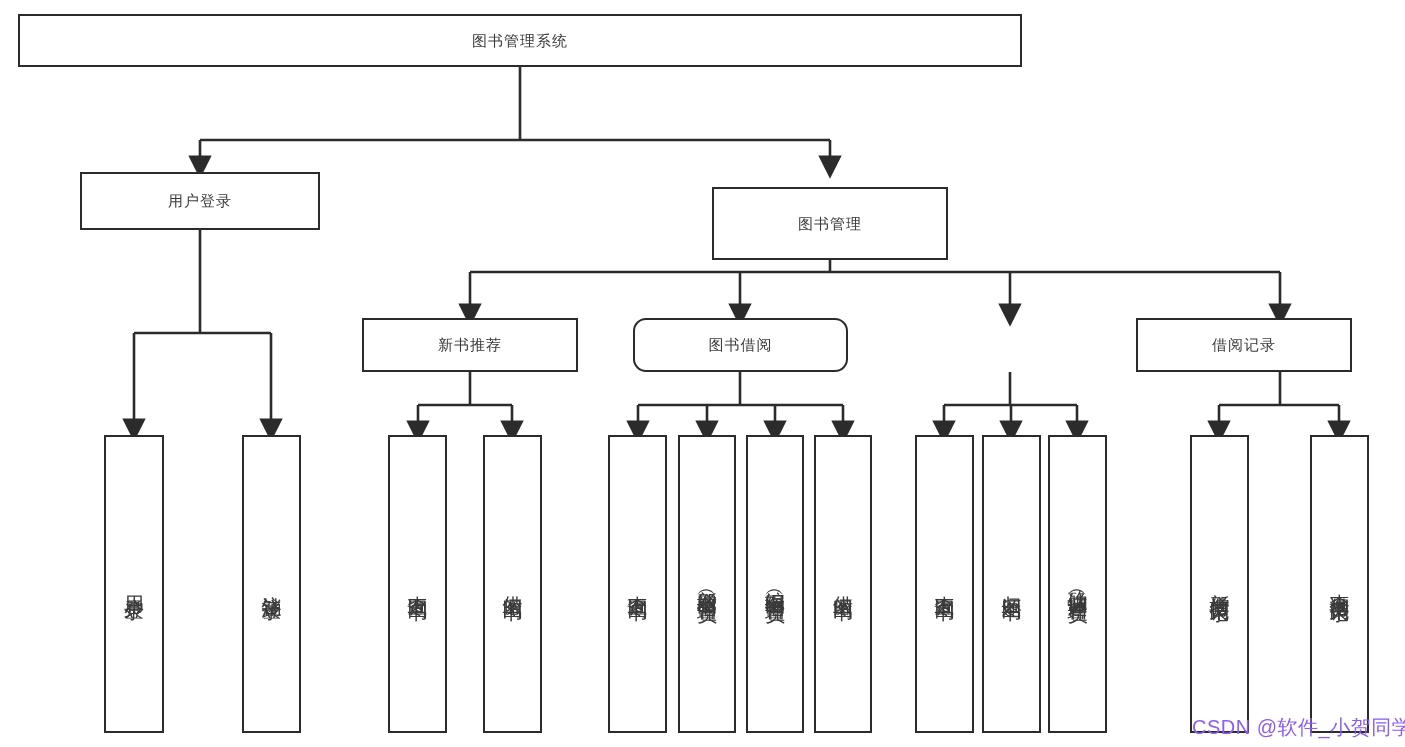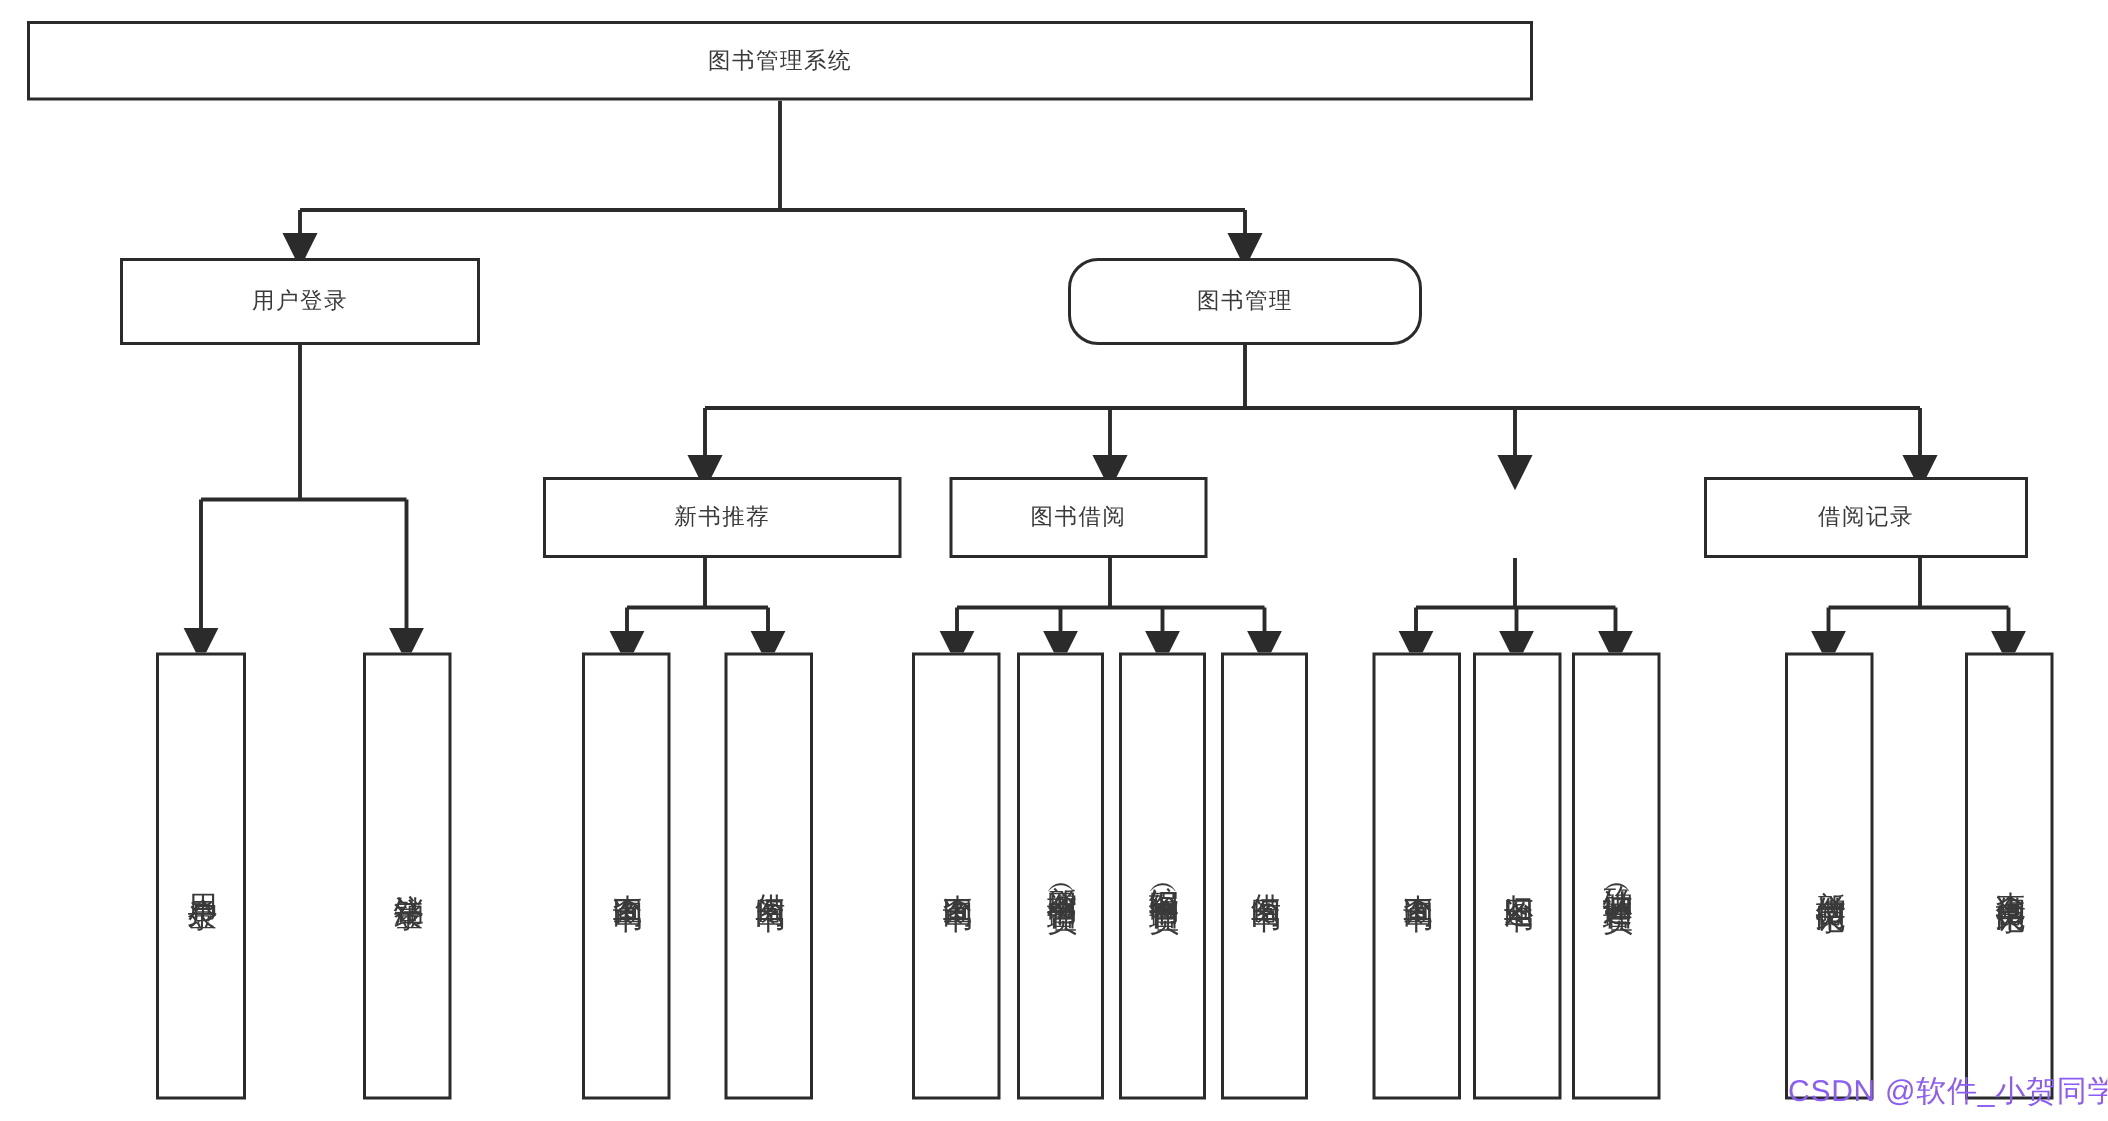--- a/index.html
+++ b/index.html
@@ -121,29 +121,29 @@
   </svg>
 
   <div class="node h-node" id="node-root" style="left: 18px; top: 14px; width: 1004px; height: 53px;">
     <span>图书管理系统</span>
   </div>
 
   <div class="node h-node" id="node-l2-0" style="left: 80px; top: 172px; width: 240px; height: 58px;">
     <span>用户登录</span>
   </div>
 
-  <div class="node h-node" id="node-l2-1" style="left: 712px; top: 172px; width: 236px; height: 58px; border-radius: 20px;">
+  <div class="node h-node" id="node-l2-1" style="left: 712px; top: 187px; width: 236px; height: 73px;">
     <span>图书管理</span>
   </div>
 
-  <div class="node h-node" id="node-l3-0" style="left: 362px; top: 318px; width: 239px; height: 54px; align-items: center;">
+  <div class="node h-node" id="node-l3-0" style="left: 362px; top: 318px; width: 216px; height: 54px; align-items: center;">
     <span>新书推荐</span>
   </div>
 
-  <div class="node h-node" id="node-l3-1" style="left: 633px; top: 318px; width: 172px; height: 54px;">
+  <div class="node h-node" id="node-l3-1" style="left: 633px; top: 318px; width: 215px; height: 54px; border-radius: 13px;">
     <span>图书借阅</span>
   </div>
 
 
   <div class="node h-node" id="node-l3-3" style="left: 1136px; top: 318px; width: 216px; height: 54px;">
     <span>借阅记录</span>
   </div>
 
   <div class="node v-node" id="node-leaf-0" style="left: 104px; top: 435px; width: 60px; height: 298px;">
     <span class="vlabel">用户登录</span>

